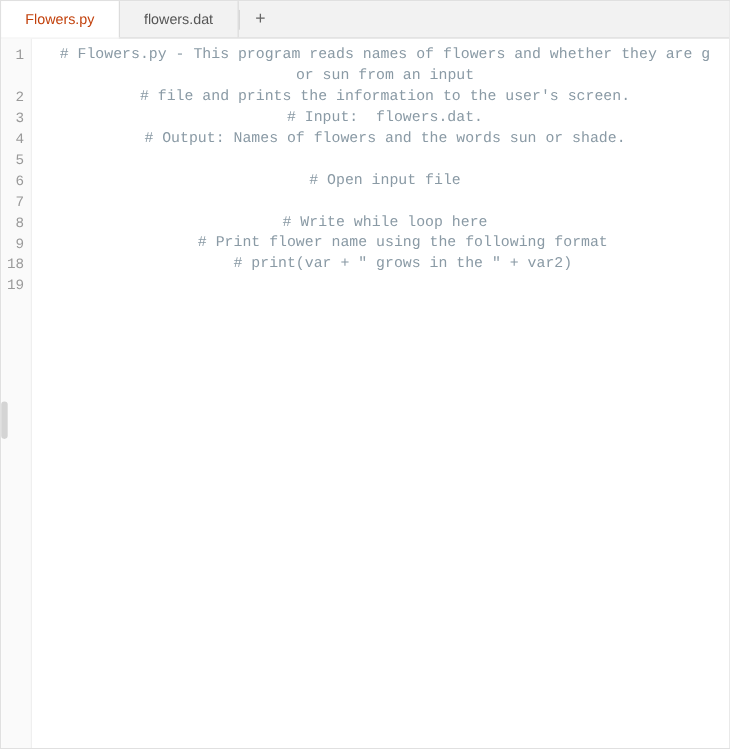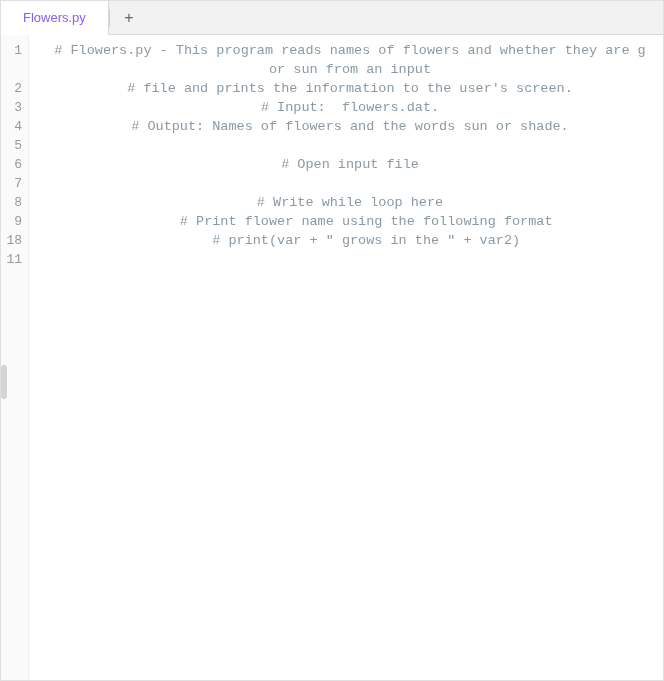--- a/index.html
+++ b/index.html
@@ -26,21 +26,21 @@
     height: 100%;
     display: flex;
     align-items: center;
     padding: 0 22px;
     border-right: 1px solid #d9d9d9;
     position: relative;
     cursor: pointer;
   }
   .tab.active {
     background: #ffffff;
-    color: #8b5cf6;
+    color: #c2410c;
     align-items: center;
   }
   .tab.active::after {
     content: "";
     position: absolute;
     left: 0; right: 0; bottom: -1px;
     height: 1px;
     background: #ffffff;
   }
   .tab-sep {
@@ -106,36 +106,39 @@
     border-radius: 3px;
   }
 </style>
 </head>
 <body>
 
 <div class="tab-bar">
   <div class="tab active">
     <span>Flowers.py</span>
   </div>
+  <div class="tab">
+    <span>flowers.dat</span>
+  </div>
   <span class="tab-sep"></span>
   <div class="add-tab">
     <span>+</span>
   </div>
 </div>
 
 <div class="editor-area">
   <div class="scroll-handle"></div>
   <div class="gutter">
       <div class="ln">1</div>
       <div class="ln wrap"></div>
       <div class="ln">2</div>
       <div class="ln">3</div>
       <div class="ln">4</div>
       <div class="ln">5</div>
       <div class="ln">6</div>
       <div class="ln">7</div>
       <div class="ln">8</div>
       <div class="ln">9</div>
       <div class="ln">18</div>
-      <div class="ln">11</div>
+      <div class="ln">19</div>
     </div>
   <div class="code"><div class="row"><span class="cm"># Flowers.py - This program reads names of flowers and whether they are g</span></div><div class="row"><span class="cm">or sun from an input</span></div><div class="row"><span class="cm"># file and prints the information to the user's screen.</span></div><div class="row"><span class="cm"># Input:  flowers.dat.</span></div><div class="row"><span class="cm"># Output: Names of flowers and the words sun or shade.</span></div><div class="row"><span></span></div><div class="row"><span class="cm"># Open input file</span></div><div class="row"><span></span></div><div class="row"><span class="cm"># Write while loop here</span></div><div class="row"><span class="cm">    # Print flower name using the following format</span></div><div class="row"><span class="cm">    # print(var + " grows in the " + var2)</span></div><div class="row"><span></span></div></div>
 </div>
 
 </body></html>

